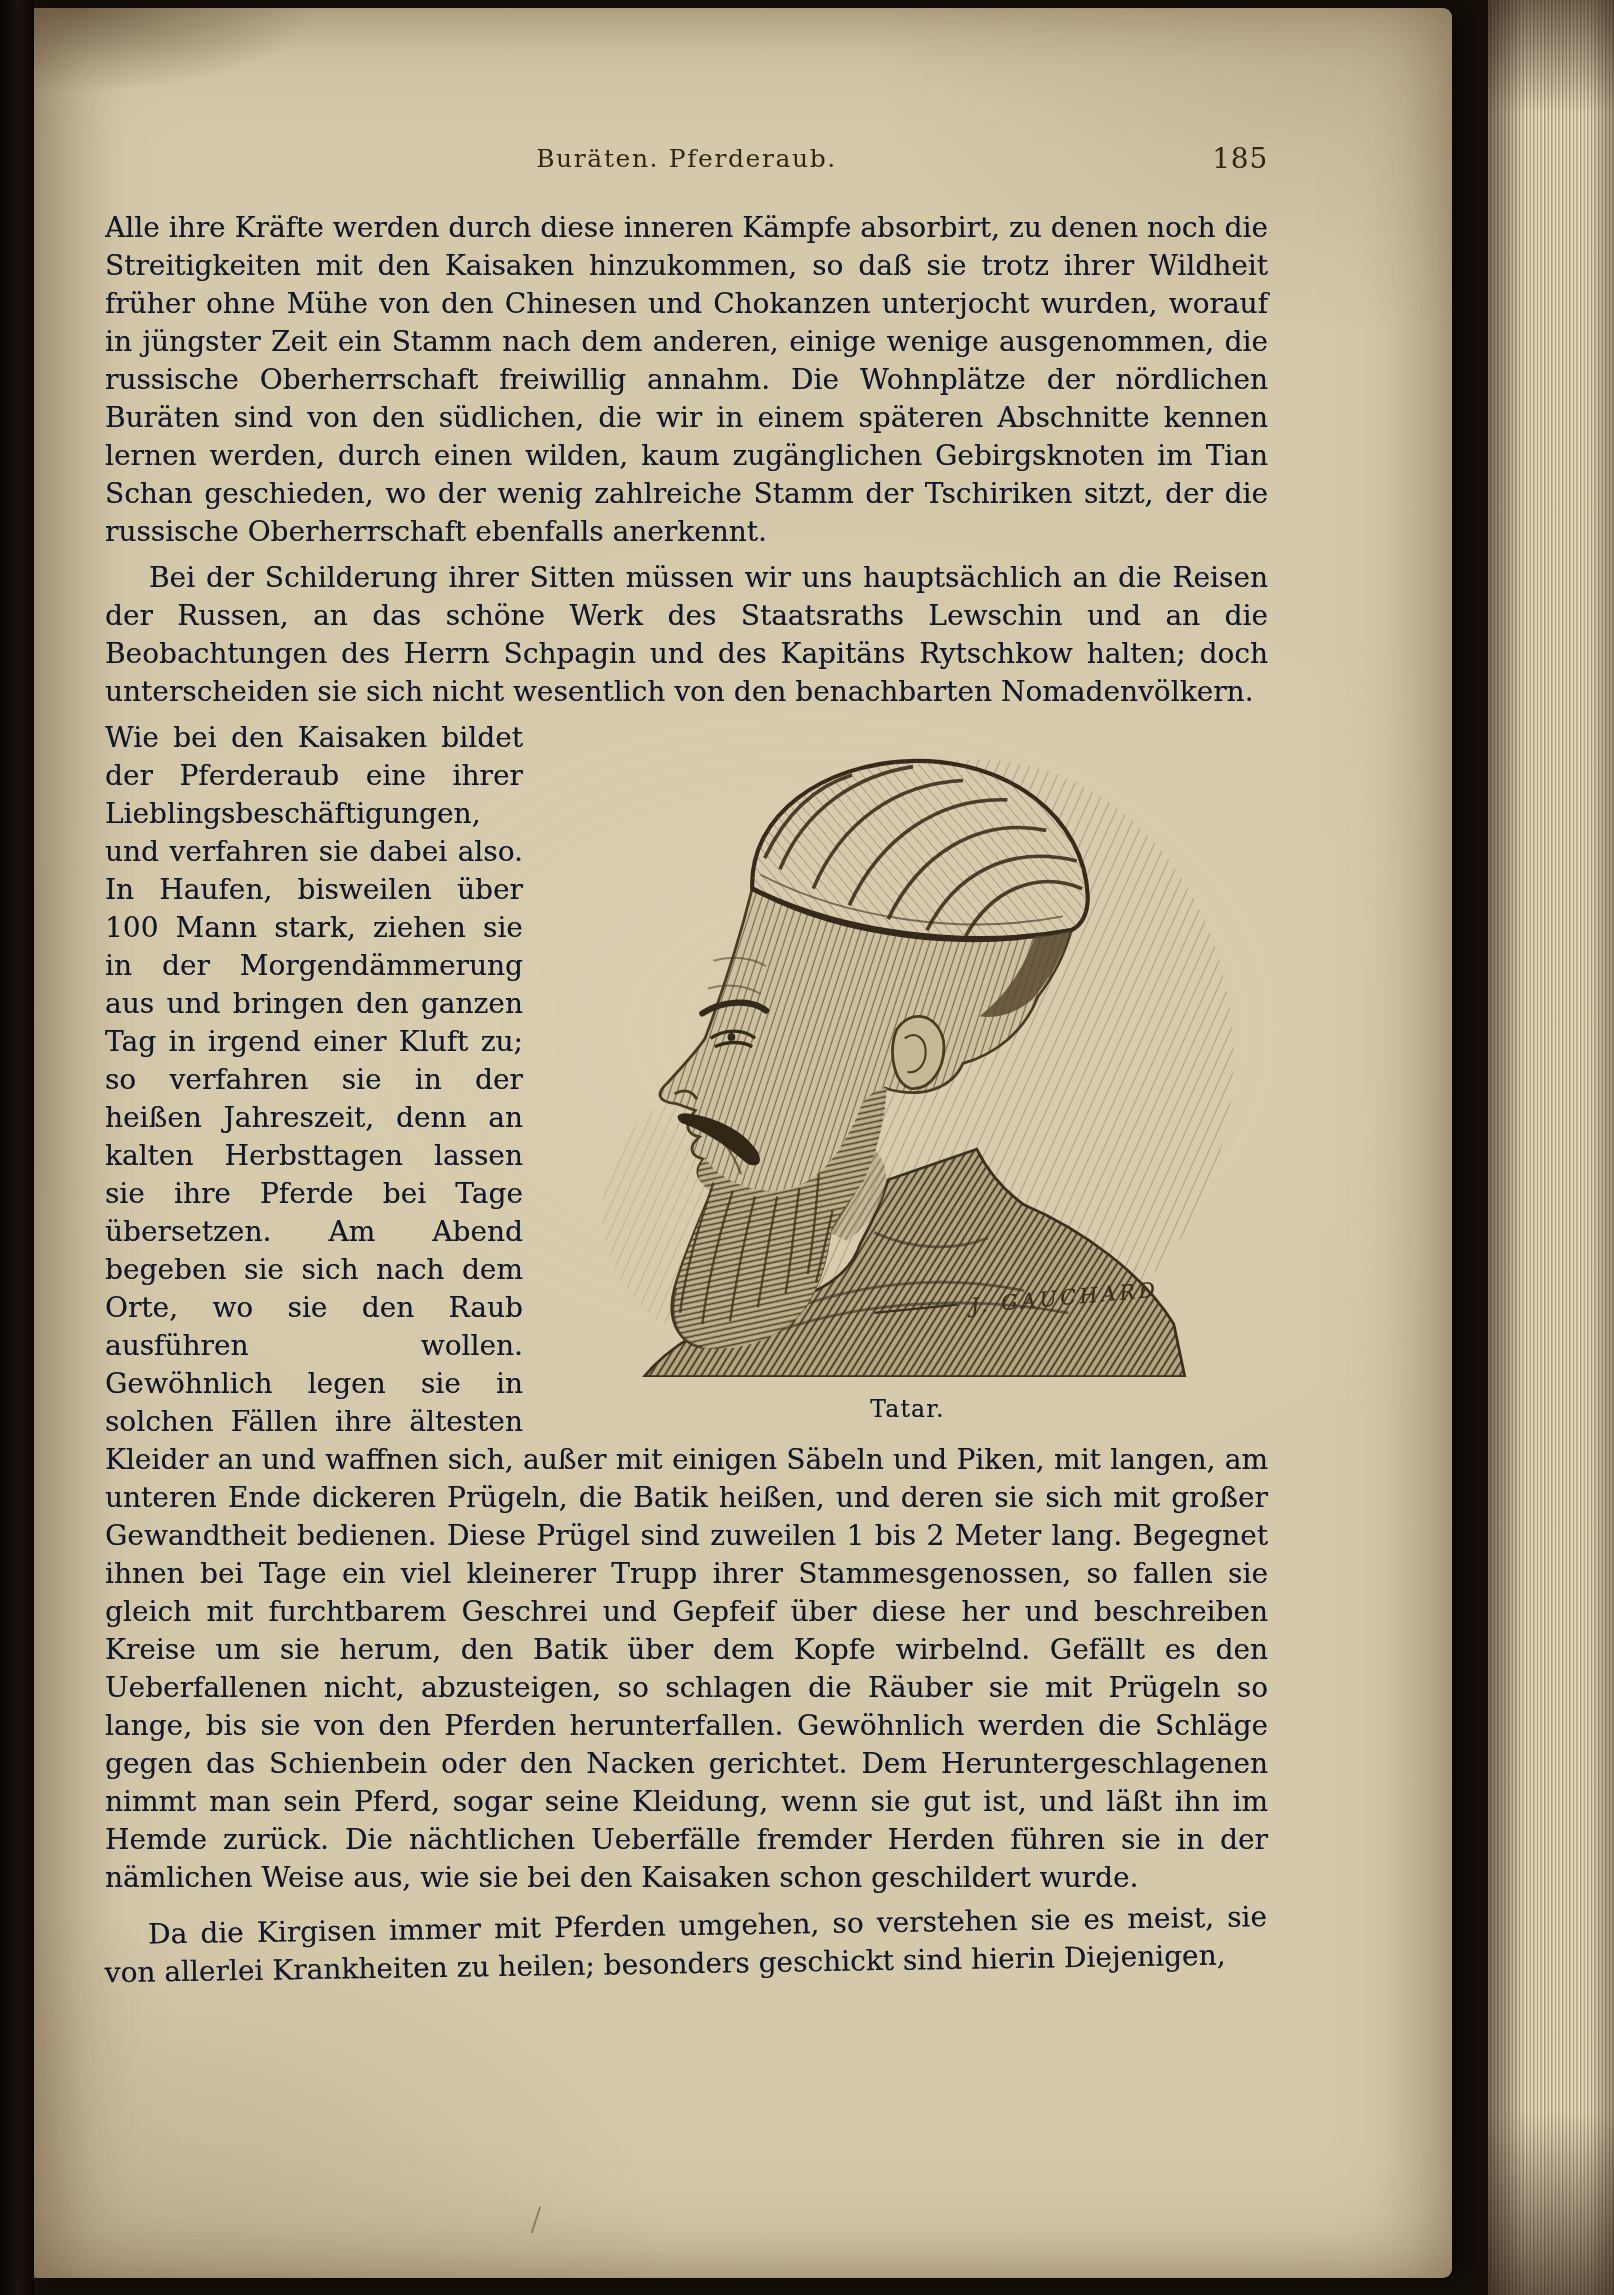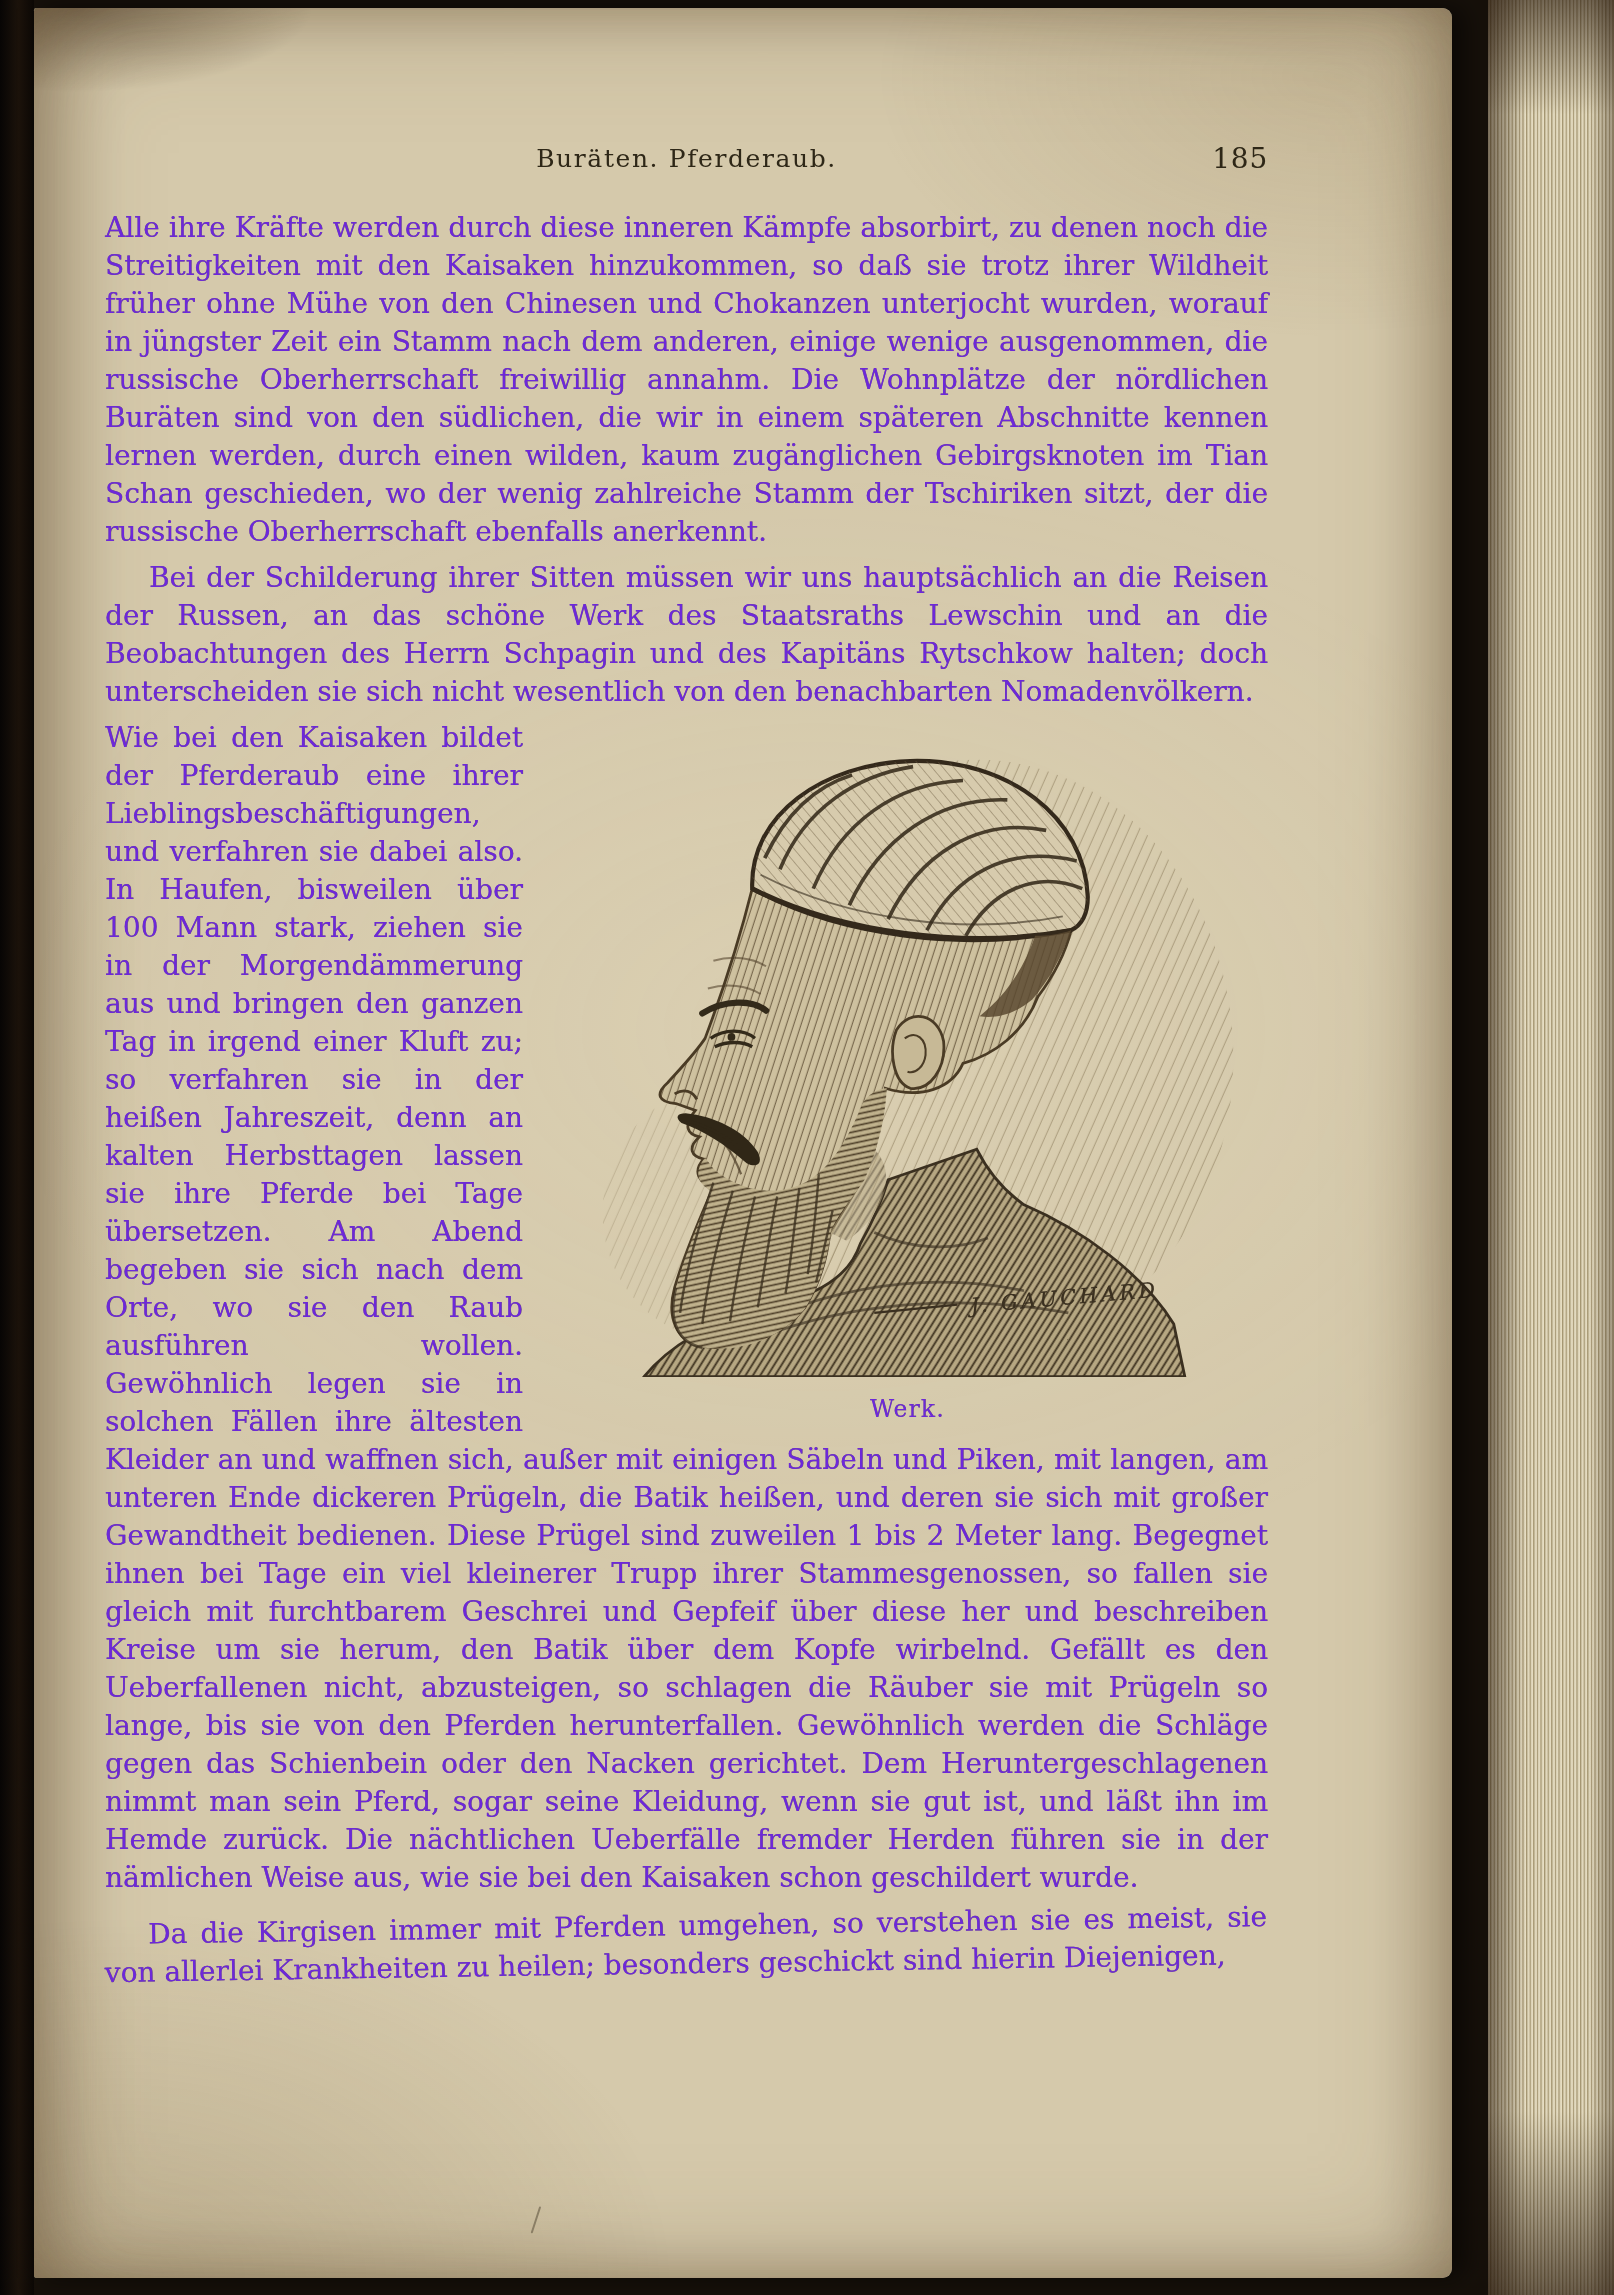--- a/index.html
+++ b/index.html
@@ -32,21 +32,21 @@
                inset 44px 0 73px -24px rgba(70,50,25,.38),
                inset -36px 0 69px -24px rgba(70,50,25,.32);}
 
   
   .running-head{position:relative;height:37px;margin-bottom:27.5px;color:#2e2717;}
   .head-title{position:absolute;left:50%;transform:translateX(-50%);
     font-size:25px;letter-spacing:1.6px;white-space:nowrap;}
   .page-number{position:absolute;right:0;top:-2.4px;font-size:28px;letter-spacing:0.8px;}
 
   
-  .body-text{position:relative;color:#6d28d9;font-size:28px;line-height:38px;
+  .body-text{position:relative;color:#0f172a;font-size:28px;line-height:38px;
     text-align:justify;text-shadow:0.2px 0 0 rgba(46,39,23,.55);}
   .para{margin:0 0 8px 0;}
   .indent{text-indent:44px;}
   .para-with-figure{display:flow-root;margin-bottom:8px;}
   .tilt{transform:rotate(-0.9deg);transform-origin:18% 100%;}
 
   
   figure.engraving{float:right;width:62%;margin:6.5px 0 8px 24px;}
   figure.engraving svg{display:block;width:100%;height:auto;}
   figcaption{text-align:center;font-size:23.4px;line-height:1;margin-top:21px;
@@ -135,21 +135,21 @@
             <path d="M100,280 C120,282 142,292 152,308 C156,316 152,320 144,316 C128,302 112,292 97,287 C92,283 94,280 100,280 Z" fill="#302717"></path>
             <path d="M104,286 C122,292 138,302 148,314" stroke="#302717" stroke-width="2" fill="none"></path>
 
             <path d="M114,312 C106,322 108,330 118,336 C111,356 100,380 93,406 C87,430 95,446 112,449 C142,453 170,441 186,421 C197,404 203,383 205,364 C212,350 221,340 229,328 C240,302 244,282 245,262 C238,262 231,267 227,274 C219,294 209,312 195,324 C171,344 138,336 120,320 Z" fill="url(#pBeard)" opacity="0.95"></path>
             <path d="M120,330 C110,360 100,392 96,424 M134,336 C124,368 116,400 112,432 M150,340 C142,372 136,402 132,430 M166,340 C160,370 156,398 152,420 M182,334 C178,362 176,388 172,410 M196,324 C194,350 192,374 188,396 M206,350 C202,368 198,386 194,402" stroke="#3b2f1e" stroke-width="1.7" fill="none" opacity="0.8"></path>
             <path d="M93,406 C87,430 95,446 112,449" stroke="#3b2f1e" stroke-width="2" fill="none" opacity="0.7"></path>
 
             <path d="M236,424 L296,418" stroke="#3b3020" stroke-width="1.6"></path>
             <text x="306" y="424" font-size="15" font-style="italic" letter-spacing="2.5" fill="#3b3020" transform="rotate(-5 306 424)" font-family="DejaVu Serif, serif">J. GAUCHARD</text>
           </svg>
-          <figcaption>Werk.</figcaption>
+          <figcaption>Tatar.</figcaption>
         </figure>
 
         <p class="para">Wie bei den Kaisaken bildet der Pferderaub eine ihrer Lieblingsbeschäftigungen, und verfahren sie dabei also. In Haufen, bisweilen über 100 Mann stark, ziehen sie in der Morgendämmerung aus und bringen den ganzen Tag in irgend einer Kluft zu; so verfahren sie in der heißen Jahreszeit, denn an kalten Herbsttagen lassen sie ihre Pferde bei Tage übersetzen. Am Abend begeben sie sich nach dem Orte, wo sie den Raub ausführen wollen. Gewöhnlich legen sie in solchen Fällen ihre ältesten Kleider an und waffnen sich, außer mit einigen Säbeln und Piken, mit langen, am unteren Ende dickeren Prügeln, die Batik heißen, und deren sie sich mit großer Gewandtheit bedienen. Diese Prügel sind zuweilen 1 bis 2 Meter lang. Begegnet ihnen bei Tage ein viel kleinerer Trupp ihrer Stammesgenossen, so fallen sie gleich mit furchtbarem Geschrei und Gepfeif über diese her und beschreiben Kreise um sie herum, den Batik über dem Kopfe wirbelnd. Gefällt es den Ueberfallenen nicht, abzusteigen, so schlagen die Räuber sie mit Prügeln so lange, bis sie von den Pferden herunterfallen. Gewöhnlich werden die Schläge gegen das Schienbein oder den Nacken gerichtet. Dem Heruntergeschlagenen nimmt man sein Pferd, sogar seine Kleidung, wenn sie gut ist, und läßt ihn im Hemde zurück. Die nächtlichen Ueberfälle fremder Herden führen sie in der nämlichen Weise aus, wie sie bei den Kaisaken schon geschildert wurde.</p>
       </div>
 
       <p class="para indent tilt">Da die Kirgisen immer mit Pferden umgehen, so verstehen sie es meist, sie von allerlei Krankheiten zu heilen; besonders geschickt sind hierin Diejenigen,</p>
 
     </main>
   </div>
 

